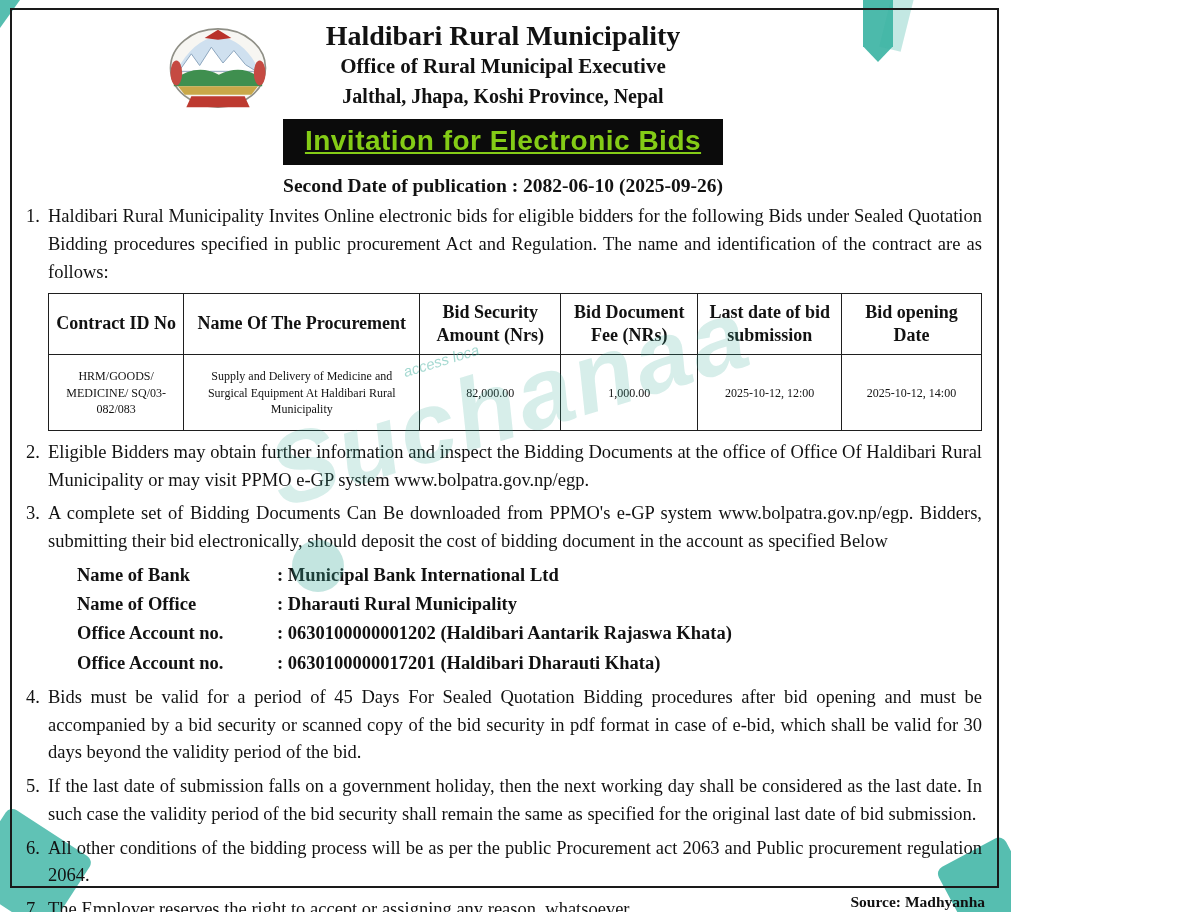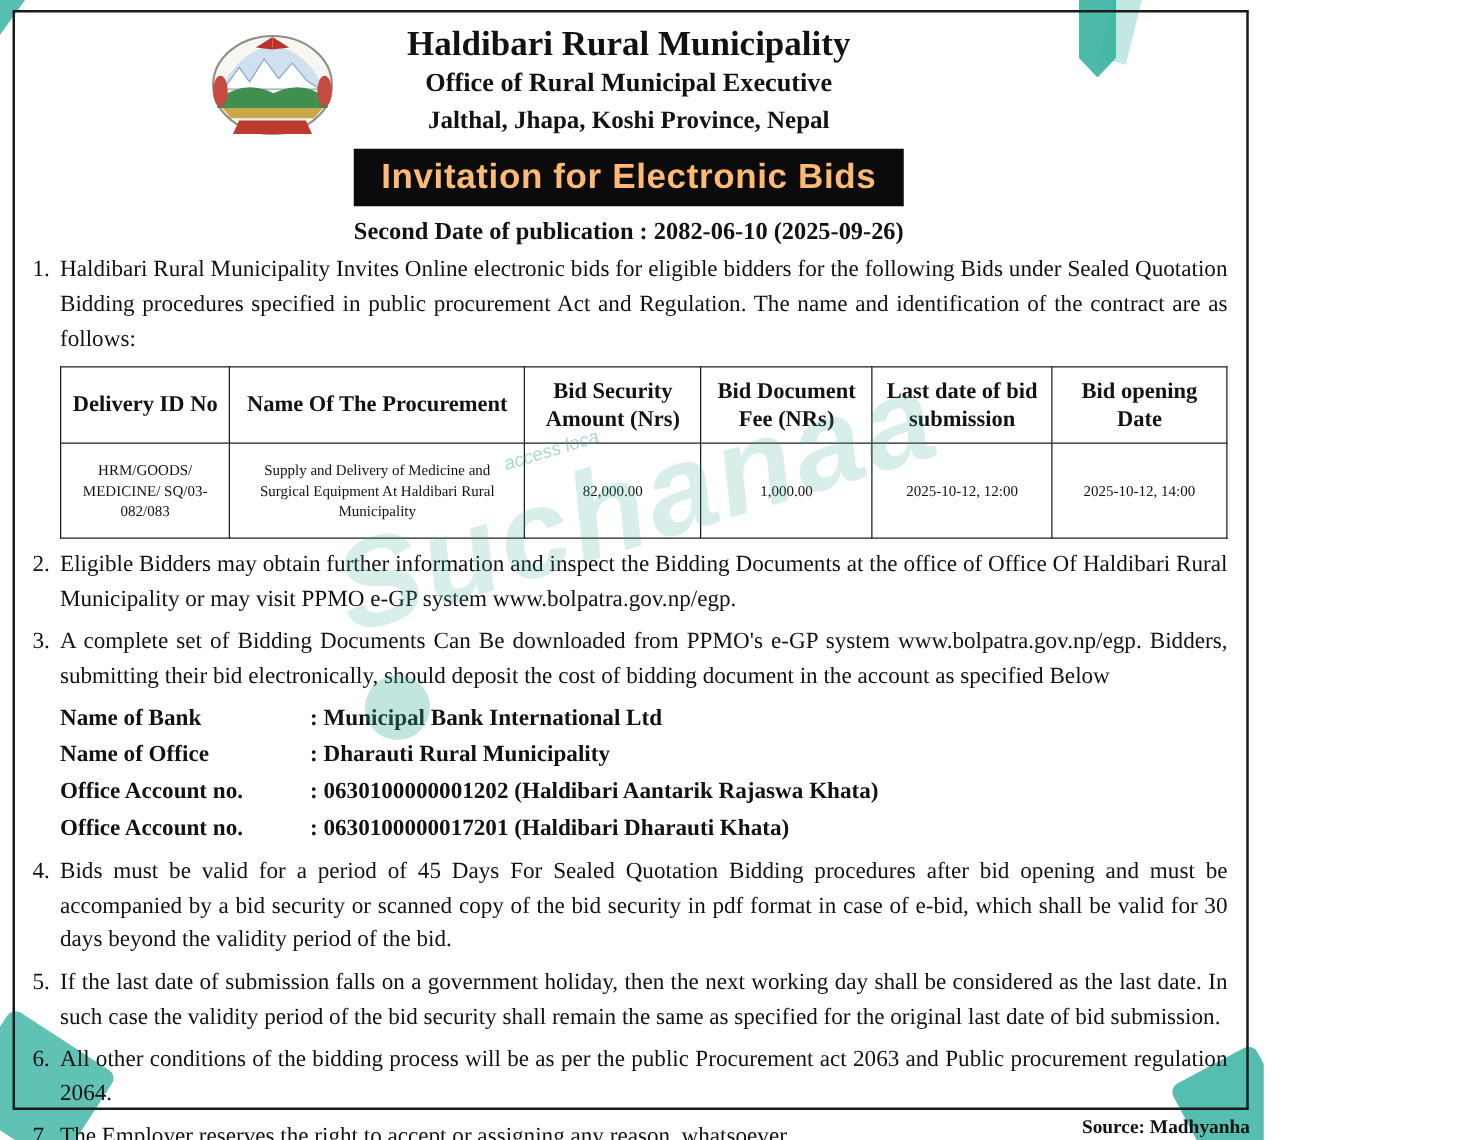--- a/index.html
+++ b/index.html
@@ -21,24 +21,24 @@
   }
   
   .header{position:relative;text-align:center;}
   .logo{position:absolute;left:144px;top:0;width:100px;height:96px;display:block;}
   .logo svg{width:100%;height:100%;}
   .h-muni{font-size:28px;font-weight:700;margin-top:6px;line-height:1.15;}
   .h-office{font-size:21px;font-weight:700;margin-top:2px;line-height:1.15;}
   .h-addr{font-size:20px;font-weight:700;margin-top:7px;}
   .banner-wrap{margin-top:11px;}
   .banner{
-    display:inline-block;background:#0b0b0b;color:#fdba74;
+    display:inline-block;background:#0b0b0b;color:#84cc16;
     font-family:"Liberation Sans", sans-serif;
     font-size:28px;font-weight:700;
-    padding:6px 22px 8px;letter-spacing:.5px;
+    padding:6px 22px 8px;letter-spacing:.5px;text-decoration:underline;
   }
   .pub{font-size:19.5px;font-weight:700;margin-top:10px;}
   
   .clause{
     position:relative;padding-left:24px;margin:6px 0 5px;
     font-size:18.5px;line-height:1.5;text-align:justify;
   }
   .clause .no{position:absolute;left:2px;top:0;}
   
   table.bid-table{
@@ -47,27 +47,27 @@
     border-collapse:collapse;
   }
   table.bid-table th,table.bid-table td{
     border:1.6px solid #1f1f1f;
     text-align:center;vertical-align:middle;
   }
   table.bid-table th{font-size:18px;font-weight:700;padding:7px 6px;line-height:1.3;}
   table.bid-table td{font-size:12px;padding:13px 8px;line-height:1.35;}
   
   .bank{margin:2px 0 4px 24px;}
-  .bank-row{display:flex;font-weight:700;font-size:18.5px;line-height:1.58;}
+  .bank-row{display:flex;font-weight:700;font-size:18.5px;line-height:1.58;margin-left:29px;}
   .bank-label{flex:0 0 200px;}
   .bank-value{flex:1;}
   
   .signature{text-align:right;font-weight:400;font-size:19px;margin:9px 4px 0 0;}
   .source{
-    position:absolute;right:11px;bottom:1px;
+    position:absolute;right:26px;bottom:1px;
     font-size:15.5px;font-weight:600;color:#111;z-index:3;
   }
   
   .watermark{
     position:absolute;left:255px;top:420px;
     font-family:"Liberation Sans", sans-serif;
     font-size:100px;font-weight:700;font-style:italic;
     color:rgba(56,170,152,0.20);letter-spacing:3px;
     transform:rotate(-17deg);transform-origin:left top;
     z-index:4;pointer-events:none;white-space:nowrap;
@@ -138,21 +138,21 @@
       <colgroup>
         <col style="width:14.5%">
           <col style="width:25.3%">
           <col style="width:15.1%">
         <col style="width:14.7%">
           <col style="width:15.4%">
           <col style="width:15.0%">
       </colgroup>
       <thead>
         <tr>
-          <th>Delivery ID No</th>
+          <th>Contract ID No</th>
           <th>Name Of The Procurement</th>
           <th>Bid Security Amount (Nrs)</th>
           <th>Bid Document Fee (NRs)</th>
           <th>Last date of bid submission</th>
           <th>Bid opening Date</th>
         </tr>
       </thead>
       <tbody>
         <tr>
           <td>HRM/GOODS/ MEDICINE/ SQ/03-082/083</td>

